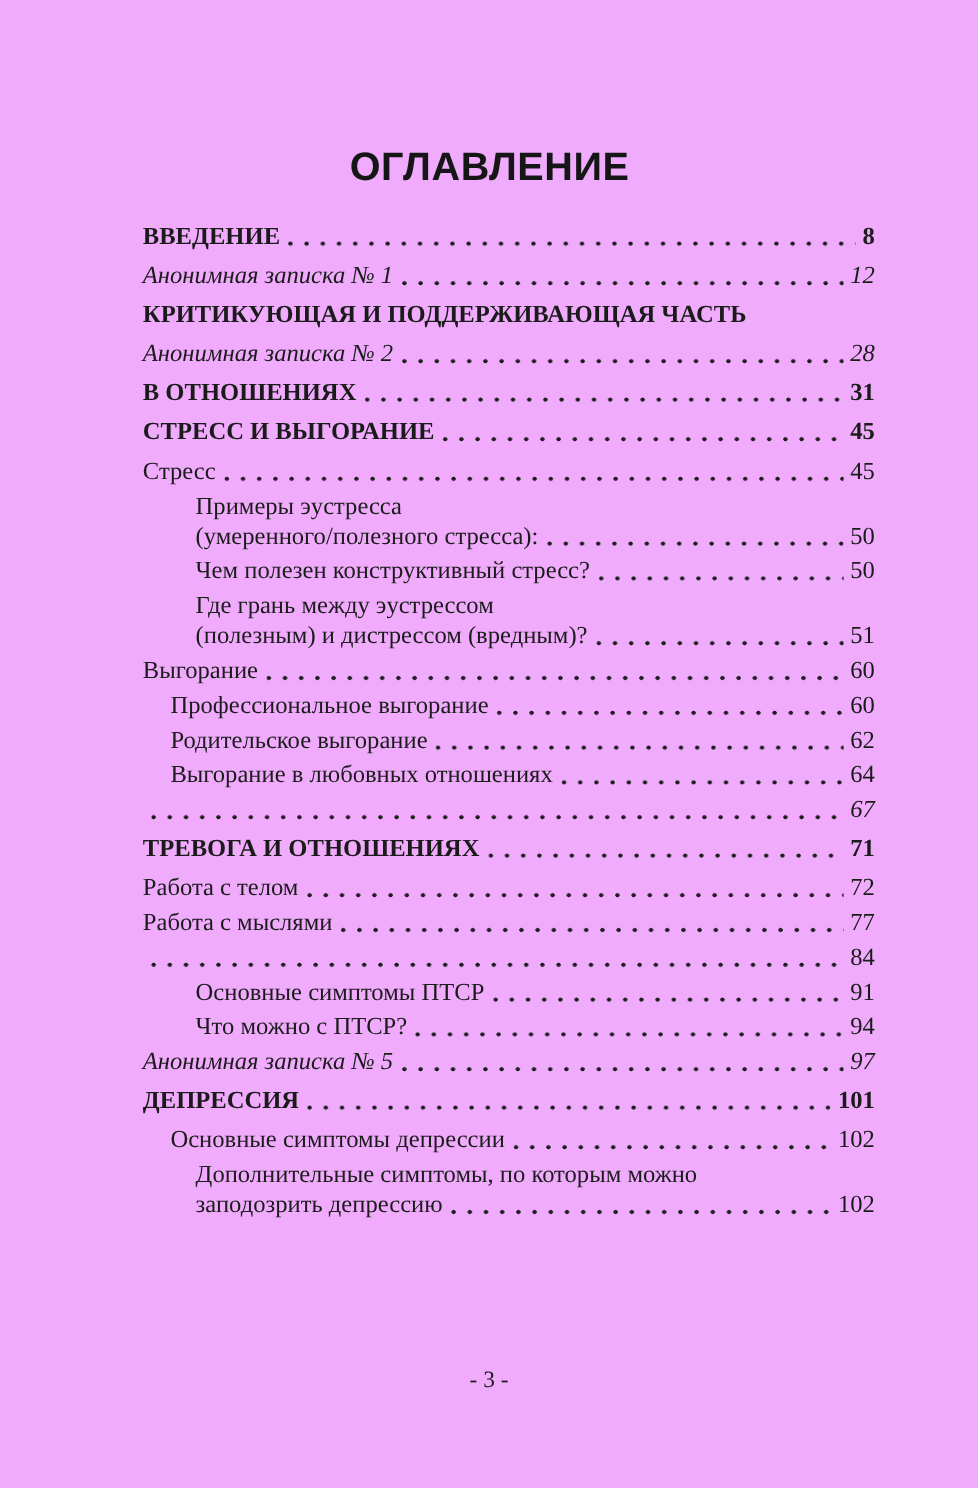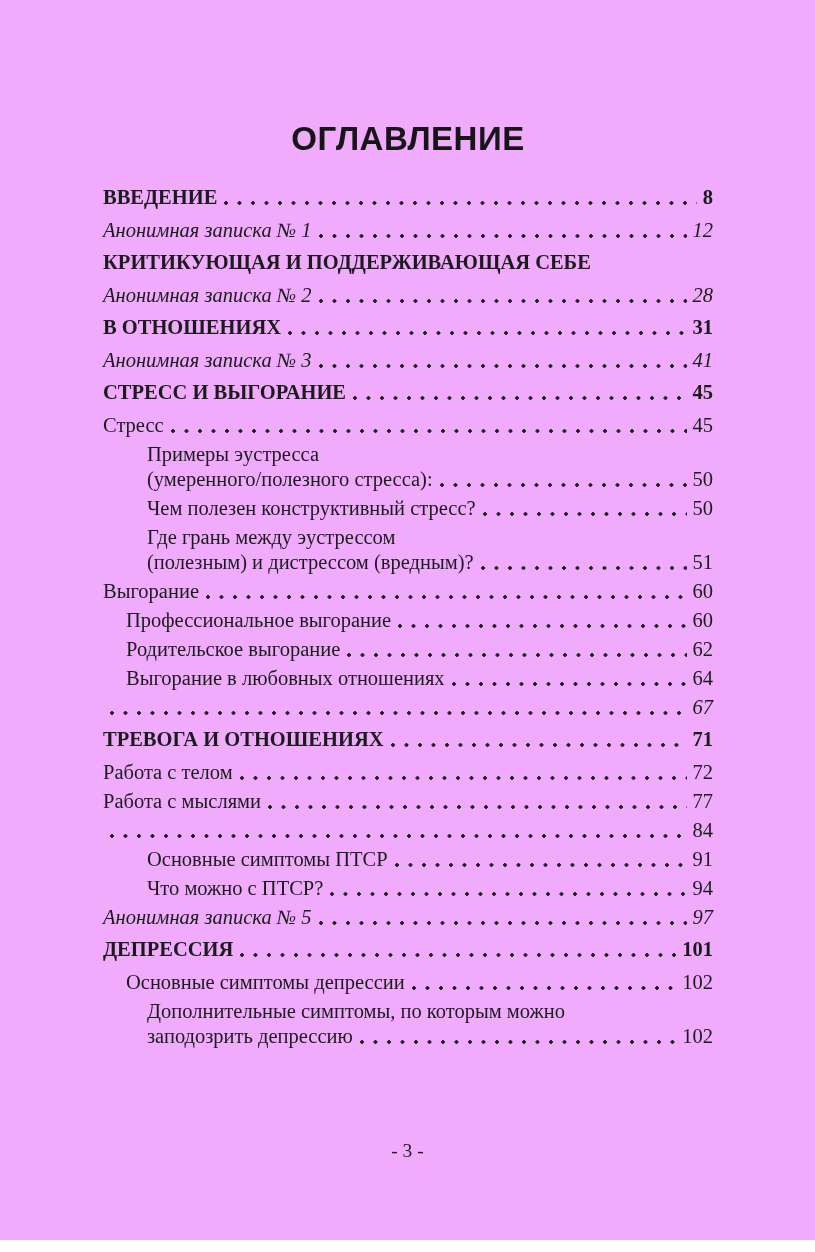--- a/index.html
+++ b/index.html
@@ -16,21 +16,21 @@
   .title {
     font-family: "Liberation Sans", "DejaVu Sans", sans-serif;
     font-size: 33px;
     font-weight: 600;
     letter-spacing: 0.5px;
     text-align: center;
     color: #161616;
     margin: 0 0 28px 0;
     line-height: 36px;
   }
-  .toc { width: 100%; }
+  .toc { width: 100%; margin-left: 16px; }
   .entry {
     font-size: 20.5px;
     line-height: 25px;
     margin: 0 0 4px 0;
   }
   .entry.chapter { font-weight: bold; margin: 7px 0 8px 0; }
   .entry.italic  { font-style: italic; margin: 2px 0 5px 0; }
   .entry.indent-1 { padding-left: 23px; }
   .entry.indent-2 { padding-left: 44px; }
   .entry-line { white-space: nowrap; }
@@ -70,41 +70,34 @@
         </div>
       </div>
       <div class="entry italic">
         <div class="entry-row">
           <span class="entry-text">Анонимная записка № 1</span>
           <span class="leader"></span>
           <span class="pagenum">12</span>
         </div>
       </div>
       <div class="entry chapter">
-        <div class="entry-line">КРИТИКУЮЩАЯ И ПОДДЕРЖИВАЮЩАЯ СЕБЕ</div>
+        <div class="entry-line">КРИТИКУЮЩАЯ И ПОДДЕРЖИВАЮЩАЯ ЧАСТЬ</div>
       </div>
       <div class="entry italic">
         <div class="entry-row">
           <span class="entry-text">Анонимная записка № 2</span>
           <span class="leader"></span>
           <span class="pagenum">28</span>
         </div>
       </div>
       <div class="entry chapter">
         <div class="entry-row">
           <span class="entry-text">В ОТНОШЕНИЯХ</span>
           <span class="leader"></span>
           <span class="pagenum">31</span>
-        </div>
-      </div>
-      <div class="entry italic">
-        <div class="entry-row">
-          <span class="entry-text">Анонимная записка № 3</span>
-          <span class="leader"></span>
-          <span class="pagenum">41</span>
         </div>
       </div>
       <div class="entry chapter">
         <div class="entry-row">
           <span class="entry-text">СТРЕСС И ВЫГОРАНИЕ</span>
           <span class="leader"></span>
           <span class="pagenum">45</span>
         </div>
       </div>
       <div class="entry normal">

